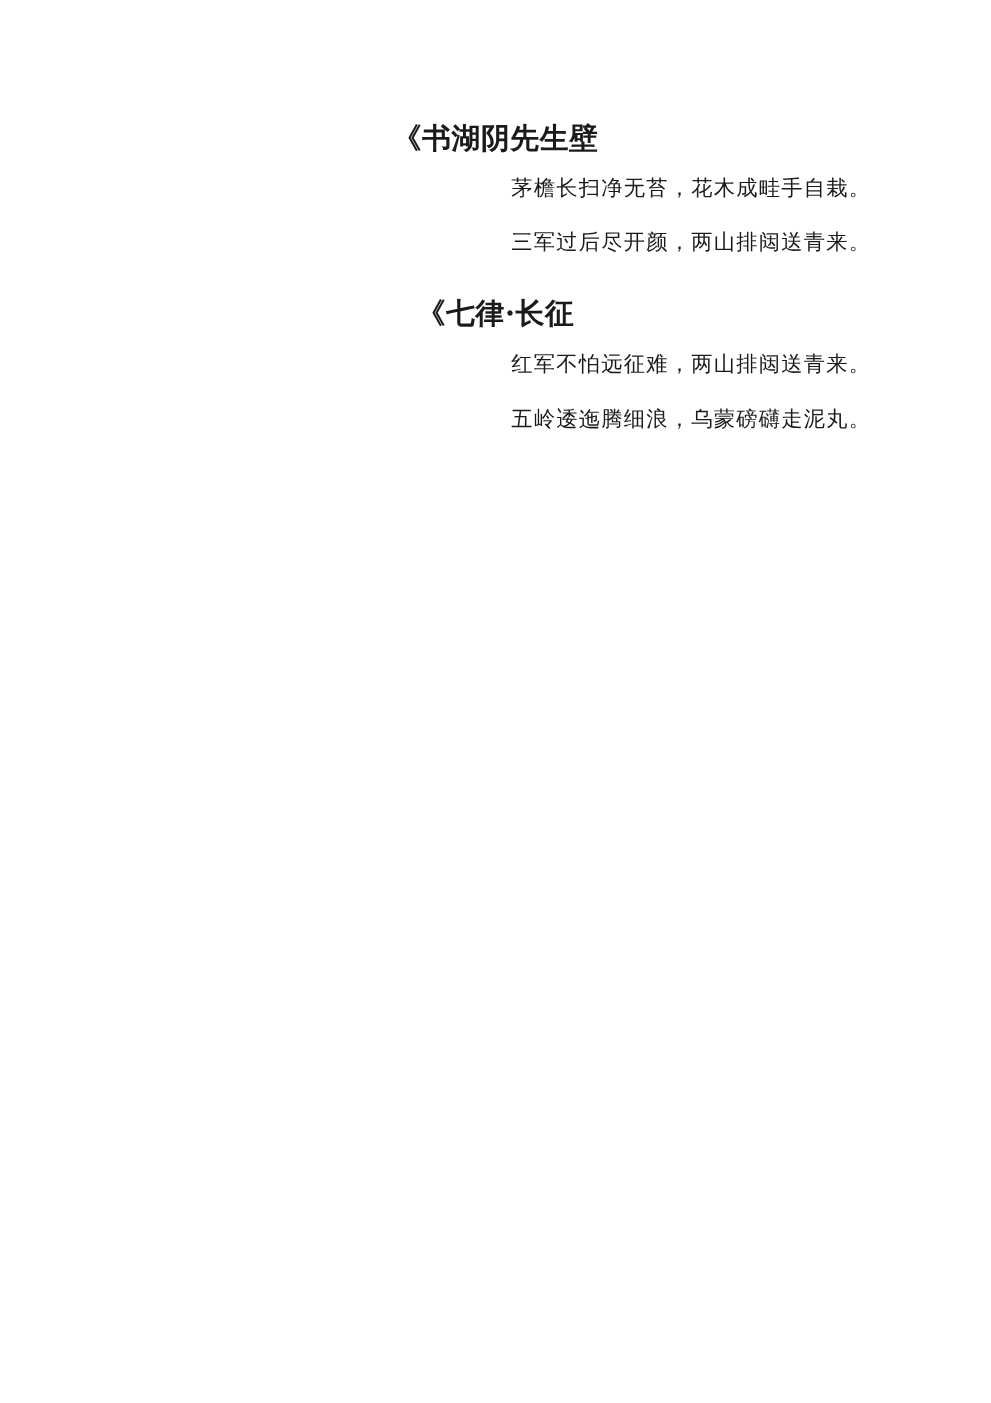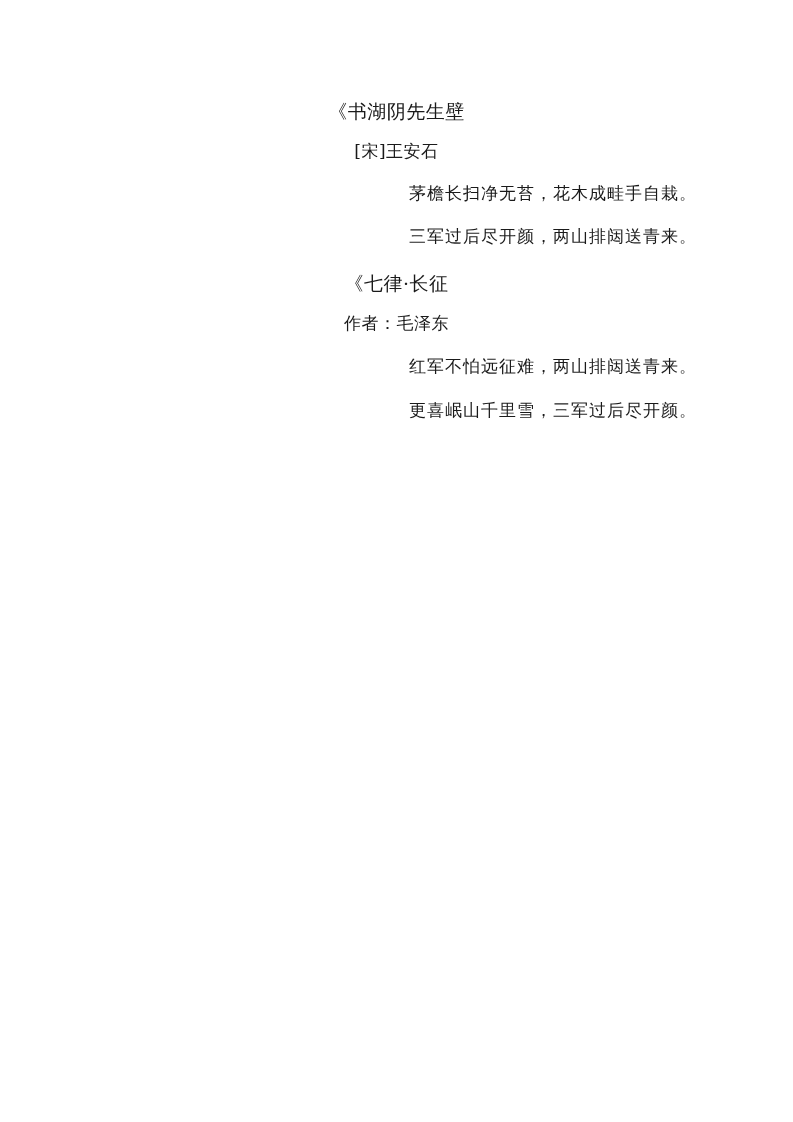--- a/index.html
+++ b/index.html
@@ -23,26 +23,26 @@
   .content {
     position: absolute;
     left: 96px;
     top: 92px;
     width: 601px;
   }
   .poem {
     margin: 0;
   }
   .poem + .poem {
-    margin-top: 6px;
+    margin-top: 16px;
   }
   .poem-title {
     text-align: center;
-    font-size: 19px;
-    font-weight: normal;
+    font-size: 23px;
+    font-weight: bold;
     line-height: 38px;
     letter-spacing: 0.5px;
     font-family: "DejaVu Serif", "Liberation Serif", serif;
   }
   .poem-author {
     text-align: center;
     font-size: 17px;
     line-height: 42px;
     letter-spacing: 0.5px;
   }
@@ -57,26 +57,24 @@
   .p2 .poem-line { line-height: 44px; }
 </style>
 </head>
 <body>
 
 <div class="page">
   <div class="content">
 
     <div class="poem p1">
       <div class="poem-title">《书湖阴先生壁</div>
-      <div class="poem-author">[宋]王安石</div>
       <div class="poem-line">茅檐长扫净无苔，花木成畦手自栽。</div>
       <div class="poem-line">三军过后尽开颜，两山排闼送青来。</div>
     </div>
 
     <div class="poem p2">
       <div class="poem-title">《七律·长征</div>
-      <div class="poem-author">作者：毛泽东</div>
       <div class="poem-line">红军不怕远征难，两山排闼送青来。</div>
-      <div class="poem-line">更喜岷山千里雪，三军过后尽开颜。</div>
+      <div class="poem-line">五岭逶迤腾细浪，乌蒙磅礴走泥丸。</div>
     </div>
 
   </div>
 </div>
 
 </body></html>

